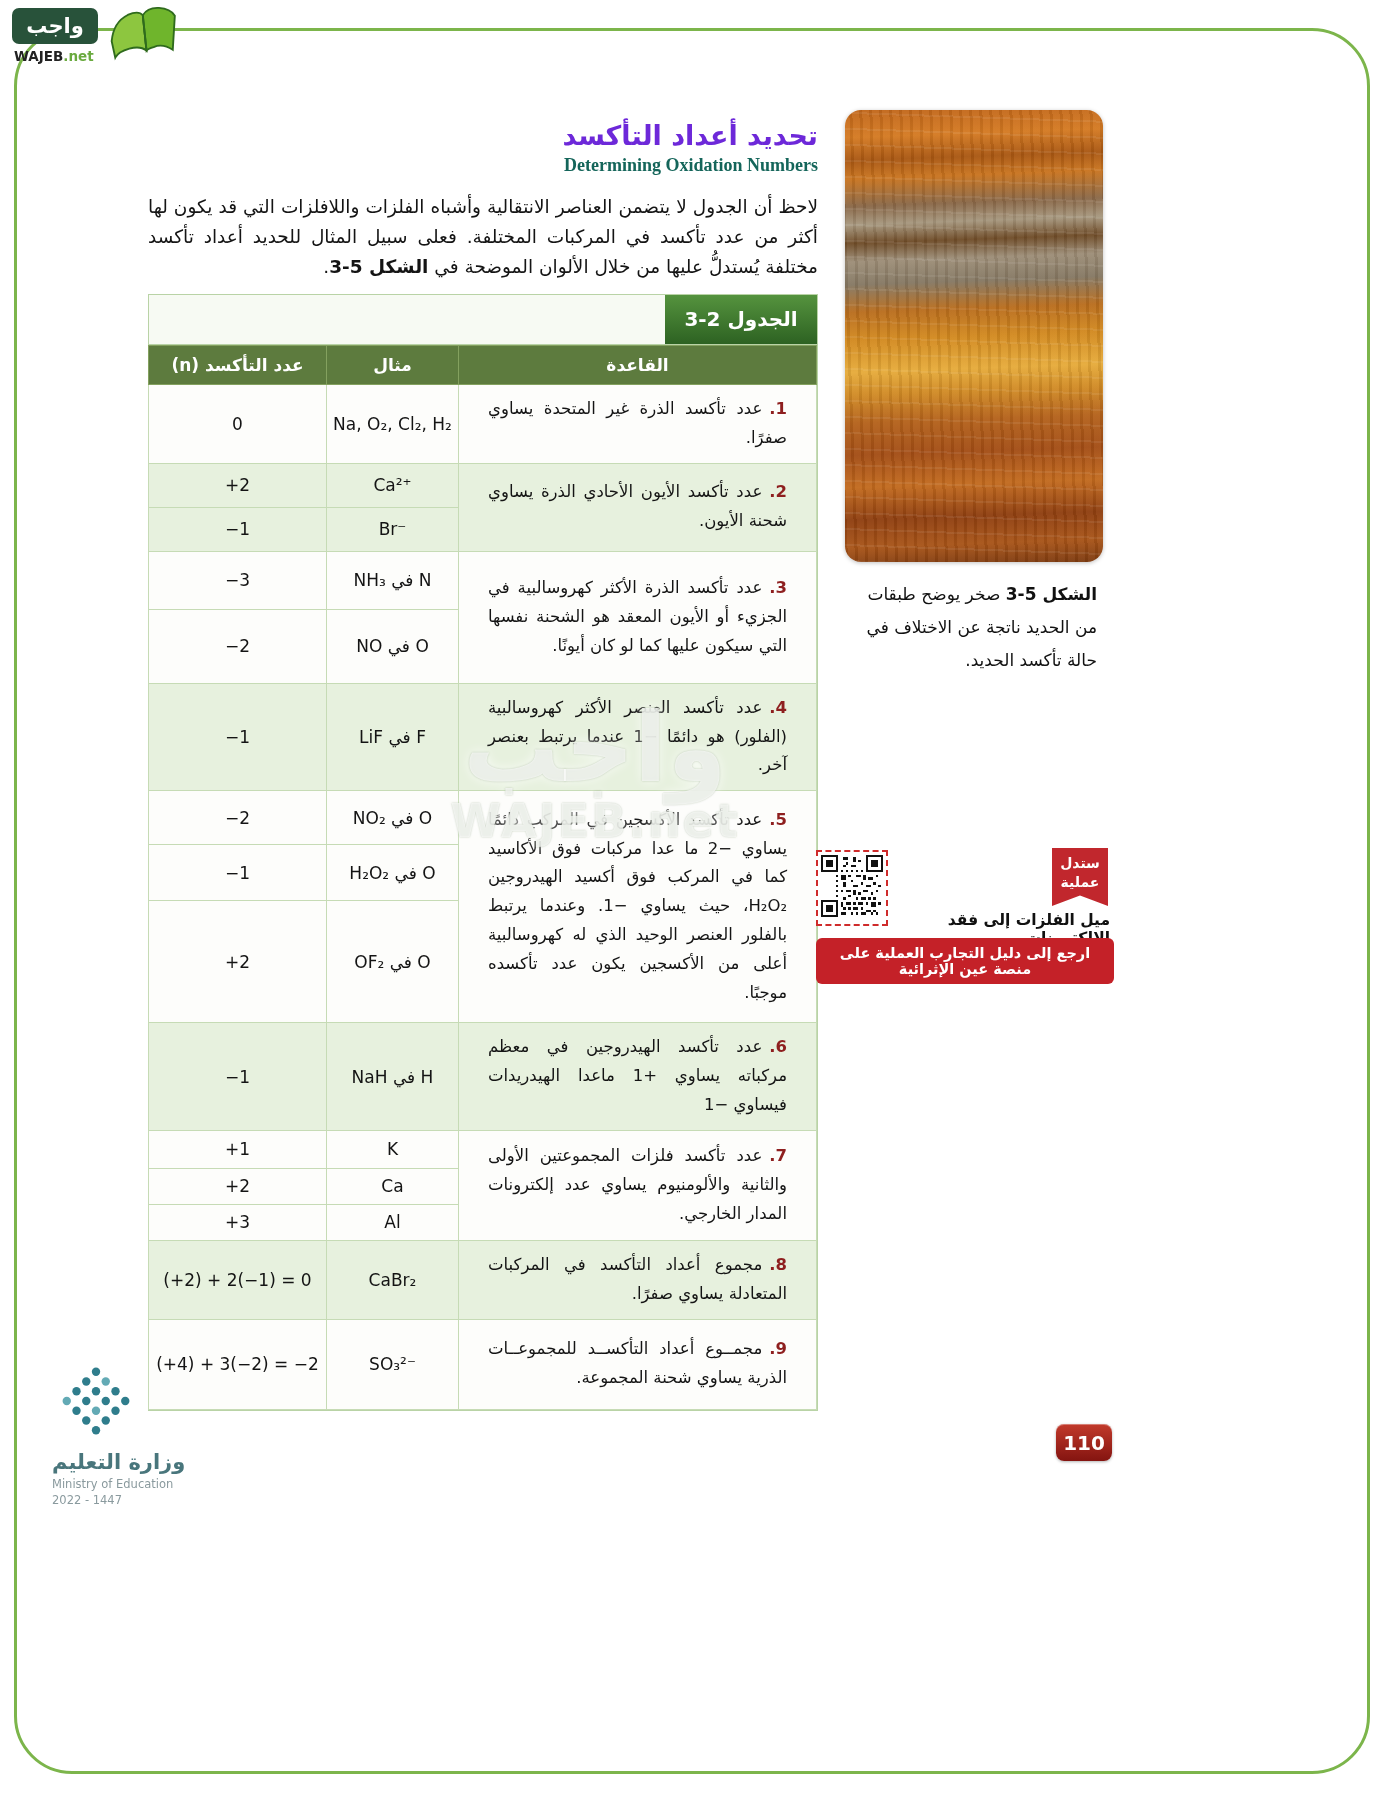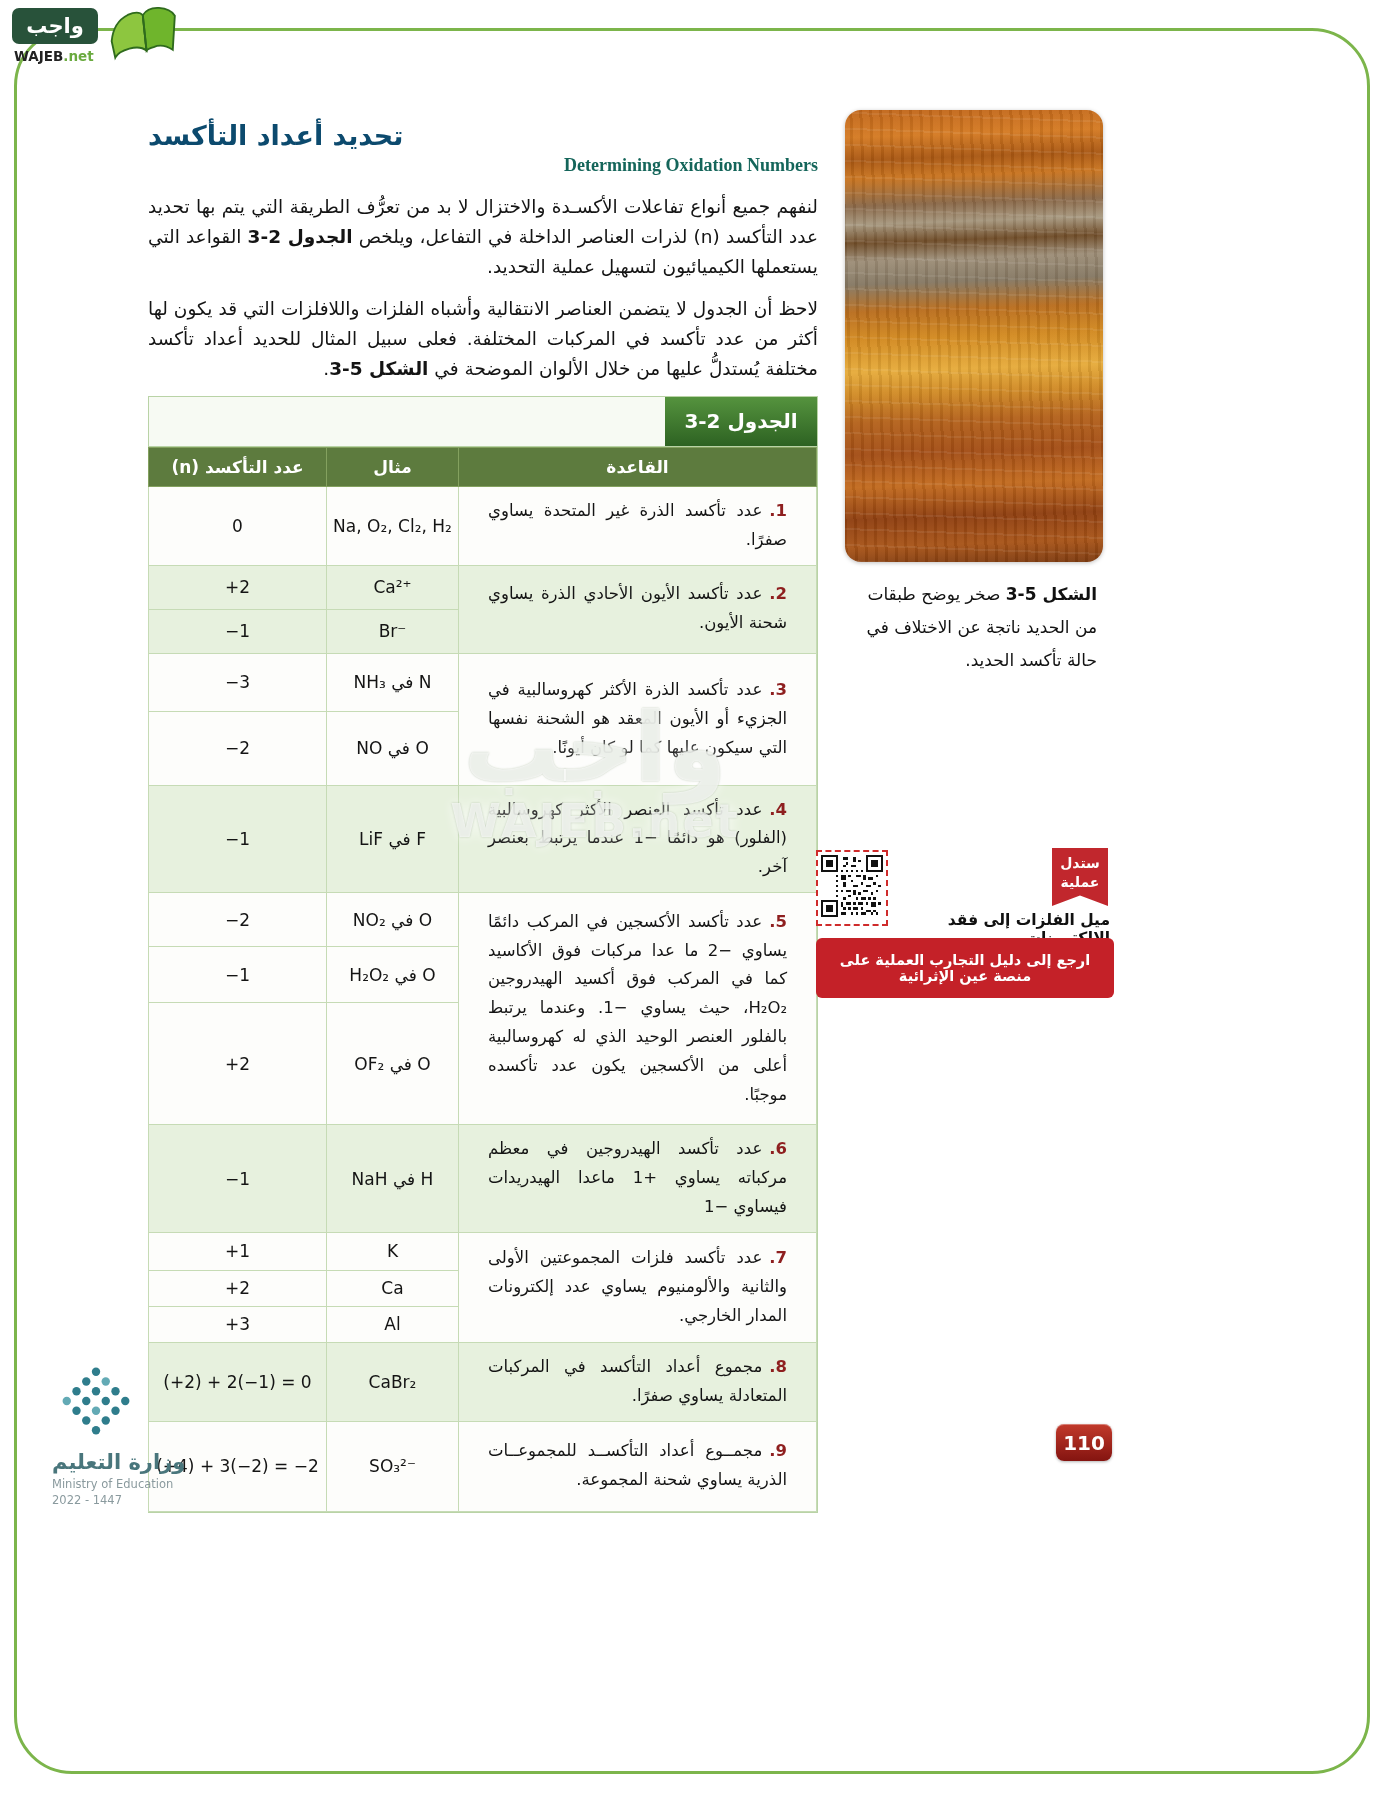--- a/index.html
+++ b/index.html
@@ -21,21 +21,21 @@
     background:#28523a; color:#fff; border-radius:7px;
     display:flex; align-items:center; justify-content:center;
     font-size:21px; font-weight:bold;
   }
   .wajeb-site { position:absolute; left:2px; top:42px; font-size:13.5px; font-weight:bold; color:#222; }
   .wajeb-site .tld { color:#6aaa3f; }
   .wajeb-book { position:absolute; left:92px; top:0; transform:rotate(-6deg); }
 
   
   .content { position:absolute; left:148px; top:120px; width:670px; direction:rtl; color:#141414; }
-  .title-ar { margin:0 0 4px 0; font-size:27px; font-weight:bold; color:#0c4a6e; text-align:left; }
+  .title-ar { margin:0 0 4px 0; font-size:27px; font-weight:bold; color:#6d28d9; text-align:right; }
   .title-en { margin:0 0 16px 0; font-size:18px; font-weight:bold; color:#14655a;
               font-family:"Liberation Serif", serif; direction:ltr; text-align:right; }
   .para { margin:0 0 12px 0; font-size:18.5px; line-height:1.62; text-align:justify; text-align-last:right; }
   .para b { font-weight:bold; }
 
   
   .table-wrap { margin-top:8px; border:1px solid #b9d3a6; background:#fff; }
   .table-head { display:flex; align-items:stretch; height:50px; background:#f7faf3; border-bottom:1px solid #b9d3a6; }
   .table-label {
     width:152px; background:linear-gradient(180deg,#55933e,#2d6222);
@@ -83,21 +83,21 @@
     position:absolute; right:6px; top:0; width:56px; height:58px;
     background:#c1272d; color:#fff; text-align:center;
     clip-path:polygon(0 0,100% 0,100% 100%,50% 82%,0 100%);
     font-size:14px; font-weight:bold; line-height:1.35; padding-top:6px;
   }
   .act-title { position:absolute; right:4px; top:63px; width:226px; text-align:right;
                font-size:15.5px; font-weight:bold; color:#111; }
   .act-banner {
     position:absolute; left:0; top:90px; width:298px;
     background:#c42128; color:#fff; border-radius:6px; text-align:center;
-    font-size:14.5px; font-weight:bold; padding:14px 6px;
+    font-size:14.5px; font-weight:bold; padding:7px 6px;
   }
 
   
   .watermark { position:absolute; left:360px; top:692px; width:470px; text-align:center;
                pointer-events:none; z-index:5; }
   .wm-ar { font-size:96px; font-weight:bold; color:rgba(255,255,255,0.70);
            text-shadow:0 0 2px rgba(140,160,130,0.55), 0 0 12px rgba(255,255,255,0.75); }
   .wm-en { margin-top:-10px; font-size:46px; font-weight:bold; letter-spacing:2px;
            color:rgba(255,255,255,0.70);
            text-shadow:0 0 2px rgba(140,160,130,0.55), 0 0 12px rgba(255,255,255,0.75); }
@@ -129,21 +129,20 @@
       <path d="M6 34 Q10 14 26 8 Q38 4 42 10 L42 48 Q36 42 24 44 Q12 46 8 52 Z" fill="#8dc63f" stroke="#2f6b1d" stroke-width="2"></path>
       <path d="M42 10 Q48 2 60 4 Q72 6 76 14 L70 50 Q60 42 50 45 Q44 46 42 48 Z" fill="#6fb52c" stroke="#2f6b1d" stroke-width="2"></path>
       <path d="M42 10 L42 48" stroke="#2f6b1d" stroke-width="2"></path>
     </svg>
   </div>
 
   <div class="content">
     <h1 class="title-ar">تحديد أعداد التأكسد</h1>
     <h2 class="title-en">Determining Oxidation Numbers</h2>
 
-    <p class="para"><span>لنفهم جميع أنواع تفاعلات الأكسـدة والاختزال لا بد من تعرُّف الطريقة التي يتم بها تحديد عدد التأكسد (n) لذرات العناصر الداخلة في التفاعل، ويلخص </span><b>الجدول 2-3</b><span> القواعد التي يستعملها الكيميائيون لتسهيل عملية التحديد.</span></p>
 
     <p class="para"><span>لاحظ أن الجدول لا يتضمن العناصر الانتقالية وأشباه الفلزات واللافلزات التي قد يكون لها أكثر من عدد تأكسد في المركبات المختلفة. فعلى سبيل المثال للحديد أعداد تأكسد مختلفة يُستدلُّ عليها من خلال الألوان الموضحة في </span><b>الشكل 5-3</b><span>.</span></p>
 
     <section class="table-wrap">
       <div class="table-head">
         <div class="table-label">الجدول 2-3</div>
       </div>
       <table class="rules" dir="rtl">
         <colgroup>
             <col style="width:358px">

